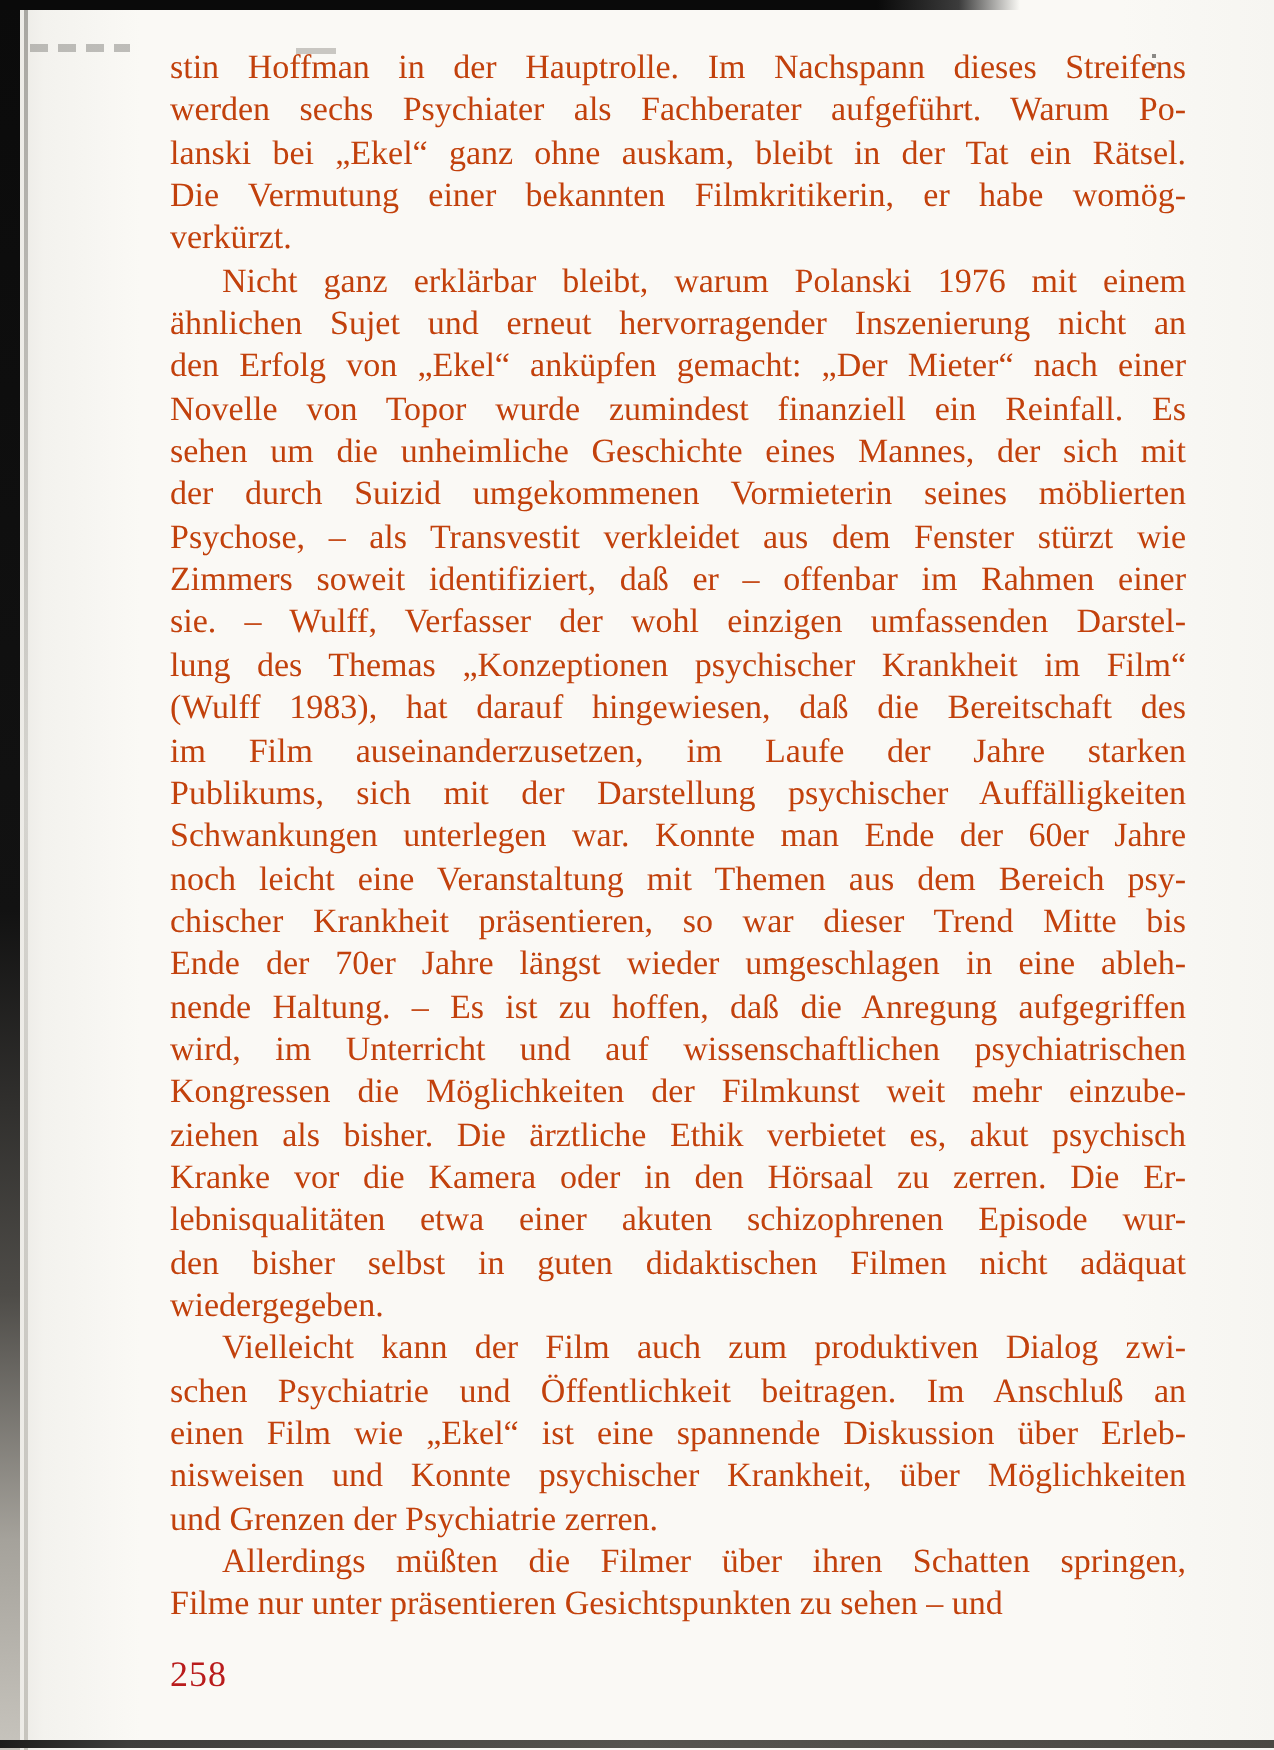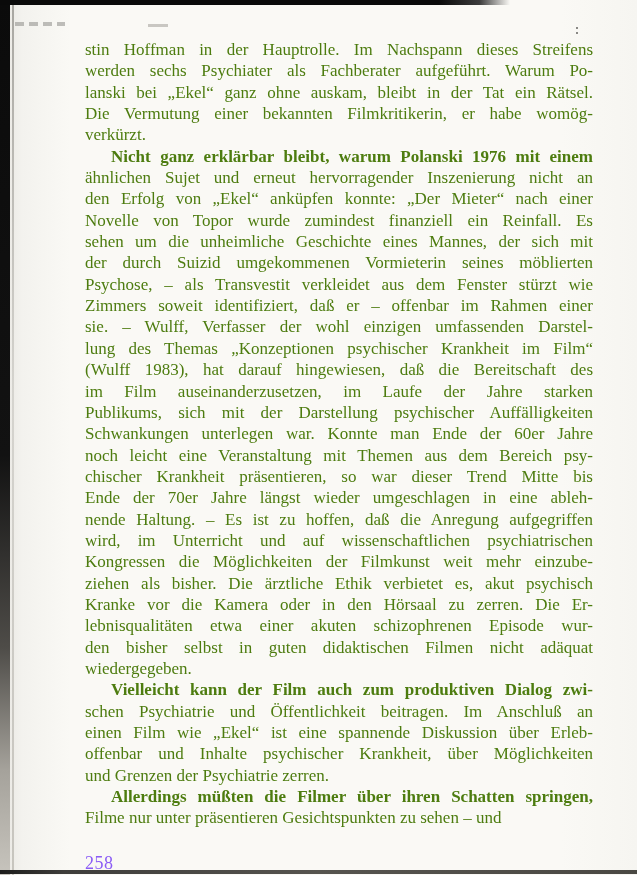--- a/index.html
+++ b/index.html
@@ -40,46 +40,46 @@
     position: absolute; left: 576px; top: 27px; width: 2px; height: 2px;
     background: #6f6e6a; box-shadow: 0 5px 0 #6f6e6a; opacity: 0.8;
   }
   .text-block {
     position: absolute; left: 85px; top: 23px; width: 508px;
     font-size: 17px; line-height: 21.35px;
     color: #171716;
   }
   .ln { text-align: justify; text-align-last: justify; white-space: normal; }
   .ln.last { text-align-last: left; }
-  .ln.indent { text-indent: 26px; font-weight: bold; }
+  .ln.indent { text-indent: 26px; }
   .page-number {
-    position: absolute; left: 85px; top: 853px;
-    font-size: 18px; color: #8b5cf6; letter-spacing: 0.5px;
+    position: absolute; left: 85px; top: 827px;
+    font-size: 18px; color: #b91c1c; letter-spacing: 0.5px;
   }
 </style>
 </head>
 <body>
 
 <div class="edge-left"></div>
 <div class="edge-left-line"></div>
 <div class="line-top"></div>
 <div class="line-bottom"></div>
 <div class="smudge-1"></div>
 <div class="smudge-2"></div>
 <div class="speck-colon"></div>
 
-<div class="text-block" style="color: #4d7c0f; margin-top: 16px;">
+<div class="text-block" style="color: #c2410c;">
     <div class="ln">stin Hoffman in der Hauptrolle. Im Nachspann dieses Streifens</div>
     <div class="ln">werden sechs Psychiater als Fachberater aufgeführt. Warum Po-</div>
     <div class="ln">lanski bei „Ekel“ ganz ohne auskam, bleibt in der Tat ein Rätsel.</div>
     <div class="ln">Die Vermutung einer bekannten Filmkritikerin, er habe womög-</div>
     <div class="ln last">verkürzt.</div>
     <div class="ln indent">Nicht ganz erklärbar bleibt, warum Polanski 1976 mit einem</div>
     <div class="ln">ähnlichen Sujet und erneut hervorragender Inszenierung nicht an</div>
-    <div class="ln">den Erfolg von „Ekel“ anküpfen konnte: „Der Mieter“ nach einer</div>
+    <div class="ln">den Erfolg von „Ekel“ anküpfen gemacht: „Der Mieter“ nach einer</div>
     <div class="ln">Novelle von Topor wurde zumindest finanziell ein Reinfall. Es</div>
     <div class="ln">sehen um die unheimliche Geschichte eines Mannes, der sich mit</div>
     <div class="ln">der durch Suizid umgekommenen Vormieterin seines möblierten</div>
     <div class="ln">Psychose, – als Transvestit verkleidet aus dem Fenster stürzt wie</div>
     <div class="ln">Zimmers soweit identifiziert, daß er – offenbar im Rahmen einer</div>
     <div class="ln">sie. – Wulff, Verfasser der wohl einzigen umfassenden Darstel-</div>
     <div class="ln">lung des Themas „Konzeptionen psychischer Krankheit im Film“</div>
     <div class="ln">(Wulff 1983), hat darauf hingewiesen, daß die Bereitschaft des</div>
     <div class="ln">im Film auseinanderzusetzen, im Laufe der Jahre starken</div>
     <div class="ln">Publikums, sich mit der Darstellung psychischer Auffälligkeiten</div>
@@ -91,19 +91,19 @@
     <div class="ln">wird, im Unterricht und auf wissenschaftlichen psychiatrischen</div>
     <div class="ln">Kongressen die Möglichkeiten der Filmkunst weit mehr einzube-</div>
     <div class="ln">ziehen als bisher. Die ärztliche Ethik verbietet es, akut psychisch</div>
     <div class="ln">Kranke vor die Kamera oder in den Hörsaal zu zerren. Die Er-</div>
     <div class="ln">lebnisqualitäten etwa einer akuten schizophrenen Episode wur-</div>
     <div class="ln">den bisher selbst in guten didaktischen Filmen nicht adäquat</div>
     <div class="ln last">wiedergegeben.</div>
     <div class="ln indent">Vielleicht kann der Film auch zum produktiven Dialog zwi-</div>
     <div class="ln">schen Psychiatrie und Öffentlichkeit beitragen. Im Anschluß an</div>
     <div class="ln">einen Film wie „Ekel“ ist eine spannende Diskussion über Erleb-</div>
-    <div class="ln">offenbar und Inhalte psychischer Krankheit, über Möglichkeiten</div>
+    <div class="ln">nisweisen und Konnte psychischer Krankheit, über Möglichkeiten</div>
     <div class="ln last">und Grenzen der Psychiatrie zerren.</div>
     <div class="ln indent">Allerdings müßten die Filmer über ihren Schatten springen,</div>
     <div class="ln last">Filme nur unter präsentieren Gesichtspunkten zu sehen – und</div>
   </div>
 
 <div class="page-number">258</div>
 
 </body></html>

